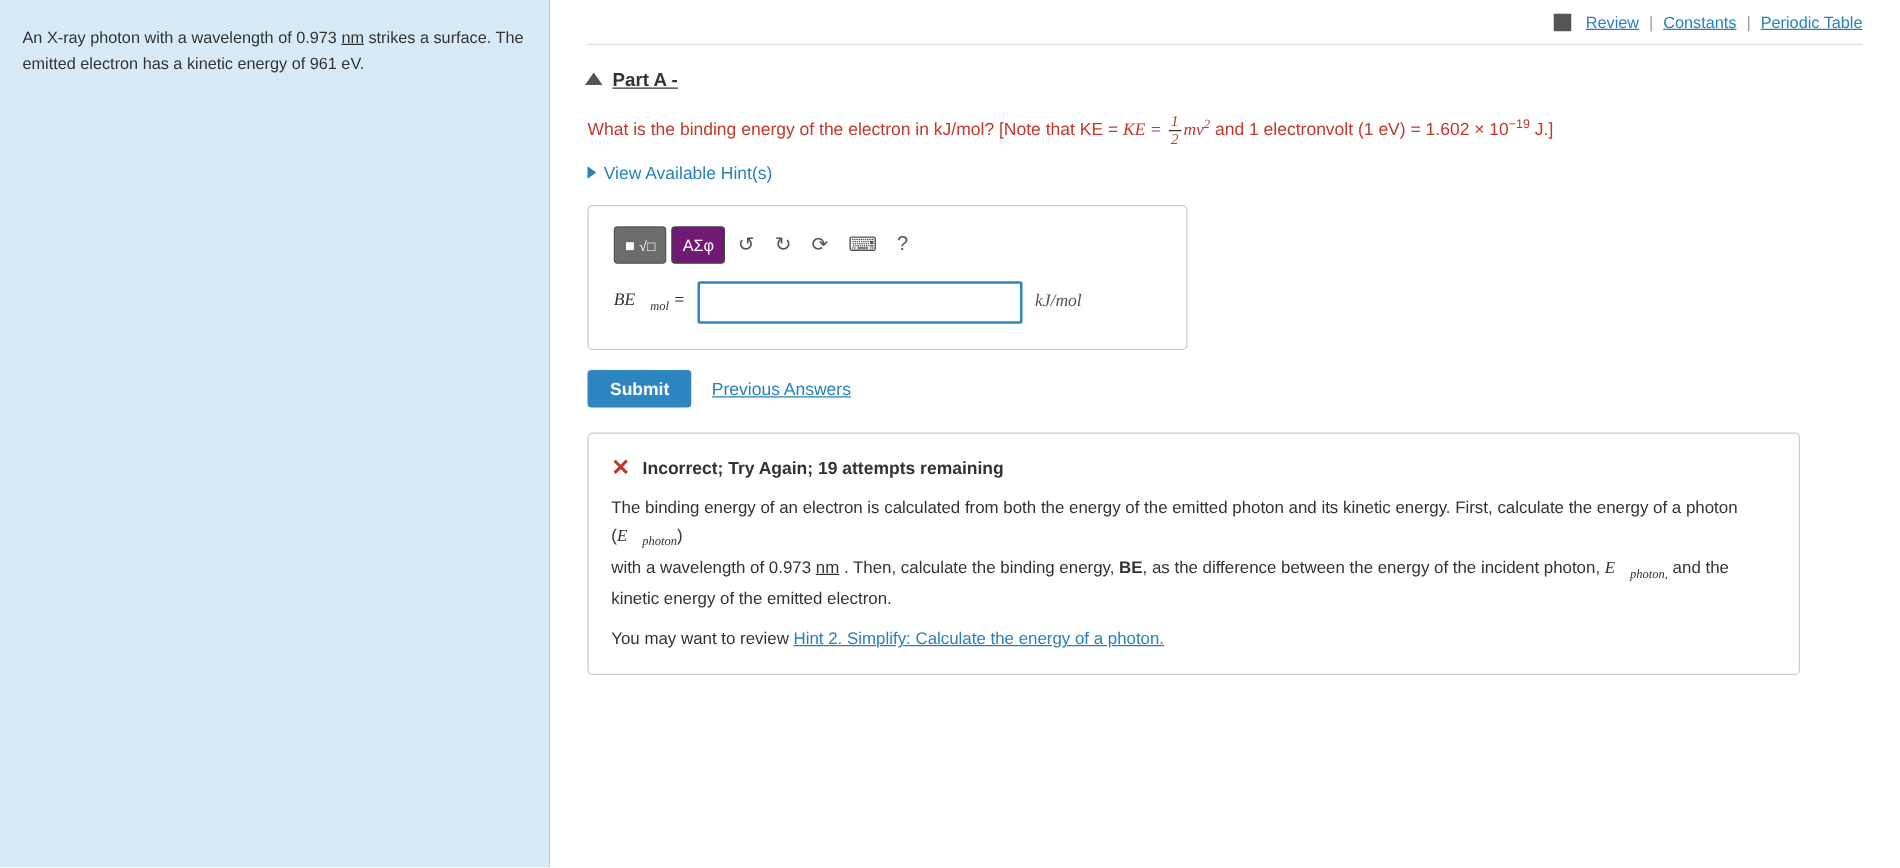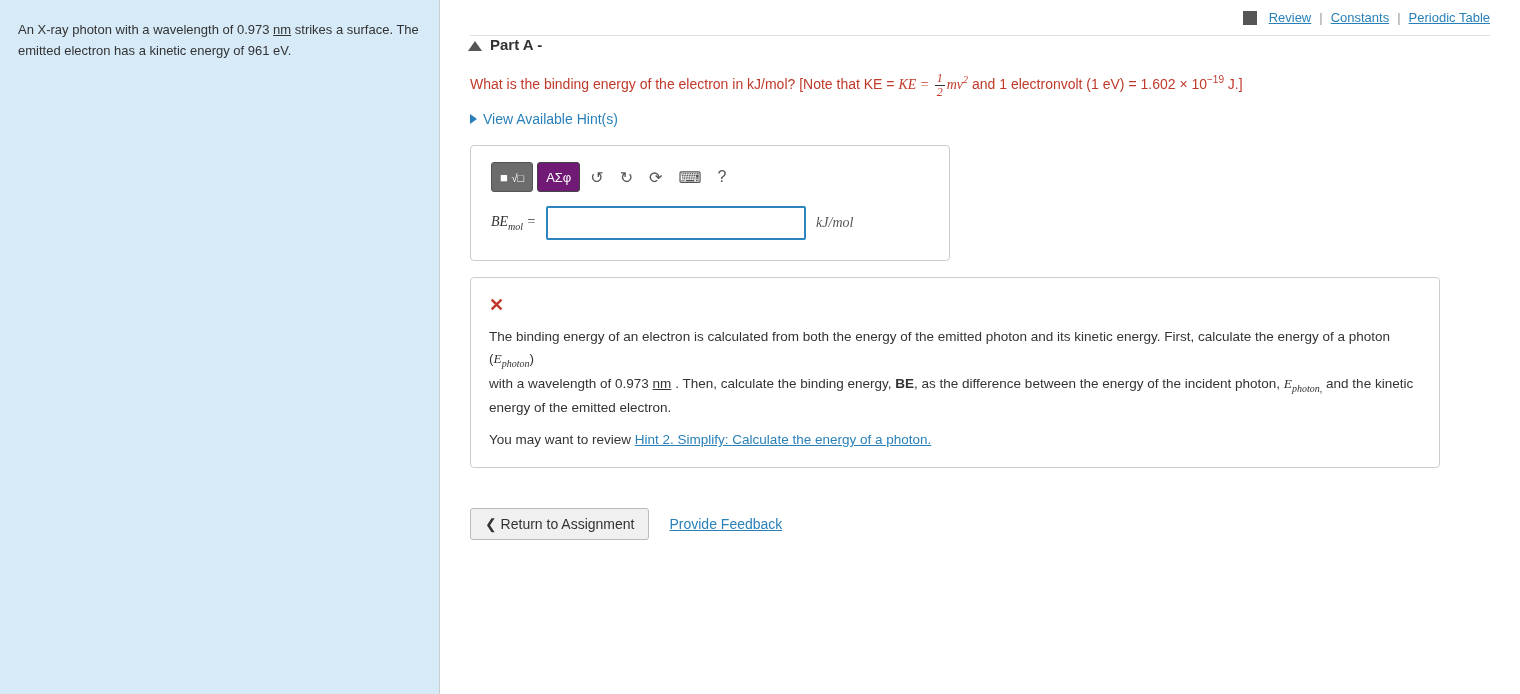--- a/index.html
+++ b/index.html
@@ -35,42 +35,44 @@
       position: relative;
     }
 
     
     .top-bar {
       display: flex;
       justify-content: flex-end;
       align-items: center;
       padding: 10px 0 10px 0;
       border-bottom: 1px solid #e0e0e0;
+      margin-bottom: 20px;
       font-size: 13px;
       gap: 8px;
     }
     .top-bar .icon-block {
       display: inline-block;
       width: 14px;
       height: 14px;
       background: #555;
       margin-right: 4px;
       vertical-align: middle;
     }
     .top-bar a { color: #2980b9; text-decoration: underline; cursor: pointer; }
     .top-bar .sep { color: #999; }
 
     
     .part-header {
       display: flex;
-      align-items: flex-end;
+      align-items: flex-start;
       font-size: 15px;
       font-weight: bold;
       margin-bottom: 18px;
       color: #333;
+      text-decoration: underline;
     }
     .part-header .triangle {
       width: 0; height: 0;
       border-top: 7px solid transparent;
       border-bottom: 7px solid transparent;
       border-right: 10px solid #555;
       transform: rotate(90deg);
       margin-right: 10px;
       cursor: pointer;
     }
@@ -283,21 +285,21 @@
       flex-direction: column;
       align-items: center;
       vertical-align: middle;
       font-size: 12px;
       line-height: 1.1;
       margin: 0 2px;
     }
     .math-frac .num { border-bottom: 1px solid #333; padding: 0 2px; }
     .math-frac .den { padding: 0 2px; }
     sup { font-size: 10px; vertical-align: super; }
-    sub { font-size: 10px; vertical-align: sub; }
+    sub { font-size: 10px; vertical-align: sub; margin-left: 12px; }
   </style>
 </head>
 <body>
 
 <div class="sidebar">
   <p>
     <span>An X-ray photon with a wavelength of 0.973 </span><span class="underline">nm</span><span> strikes a surface. The emitted electron has a kinetic energy of 961 eV</span><span>.</span>
   </p>
 </div>
 
@@ -346,34 +348,35 @@
       <button class="tb-icon-btn" title="Help">?</button>
     </div>
 
     <div class="input-row">
       <span class="be-label math">BE<sub>mol</sub>&nbsp;=</span>
       <input class="answer-input" type="text" placeholder="" style="">
       <span class="unit-label math">kJ/mol</span>
     </div>
   </div>
 
+  <div class="submit-row">
+    <button class="submit-btn">Submit</button>
+    <button class="prev-answers-link">Previous Answers</button>
+  </div>
 
   <div class="feedback-box">
     <div class="feedback-header">
       <span class="x-icon">✕</span>
+      <span class="feedback-title">Incorrect; Try Again; 19 attempts remaining</span>
     </div>
     <div class="feedback-body">
       <p>
         <span>The binding energy of an electron is calculated from both the energy of the emitted photon and its kinetic energy. First, calculate the energy of a photon (</span><span class="math"><em>E</em><sub>photon</sub></span><span>)</span><br>
         <span>with a wavelength of 0.973 </span><span class="nm-underline" style="text-decoration:underline;">nm</span><span> . Then, calculate the binding energy, </span><strong>BE</strong><span>, as the difference between the energy of the incident photon, </span><span class="math"><em>E</em><sub>photon,</sub></span><span> and the kinetic energy of the emitted electron.</span>
       </p>
       <p style="margin-top:10px;">
         <span>You may want to review </span><a href="#">Hint 2. Simplify: Calculate the energy of a photon.</a>
       </p>
     </div>
   </div>
 
-  <div class="bottom-bar">
-    <button class="return-btn">❮ Return to Assignment</button>
-    <a class="provide-feedback-link" href="#">Provide Feedback</a>
-  </div>
 
 </div>
 
 </body></html>

